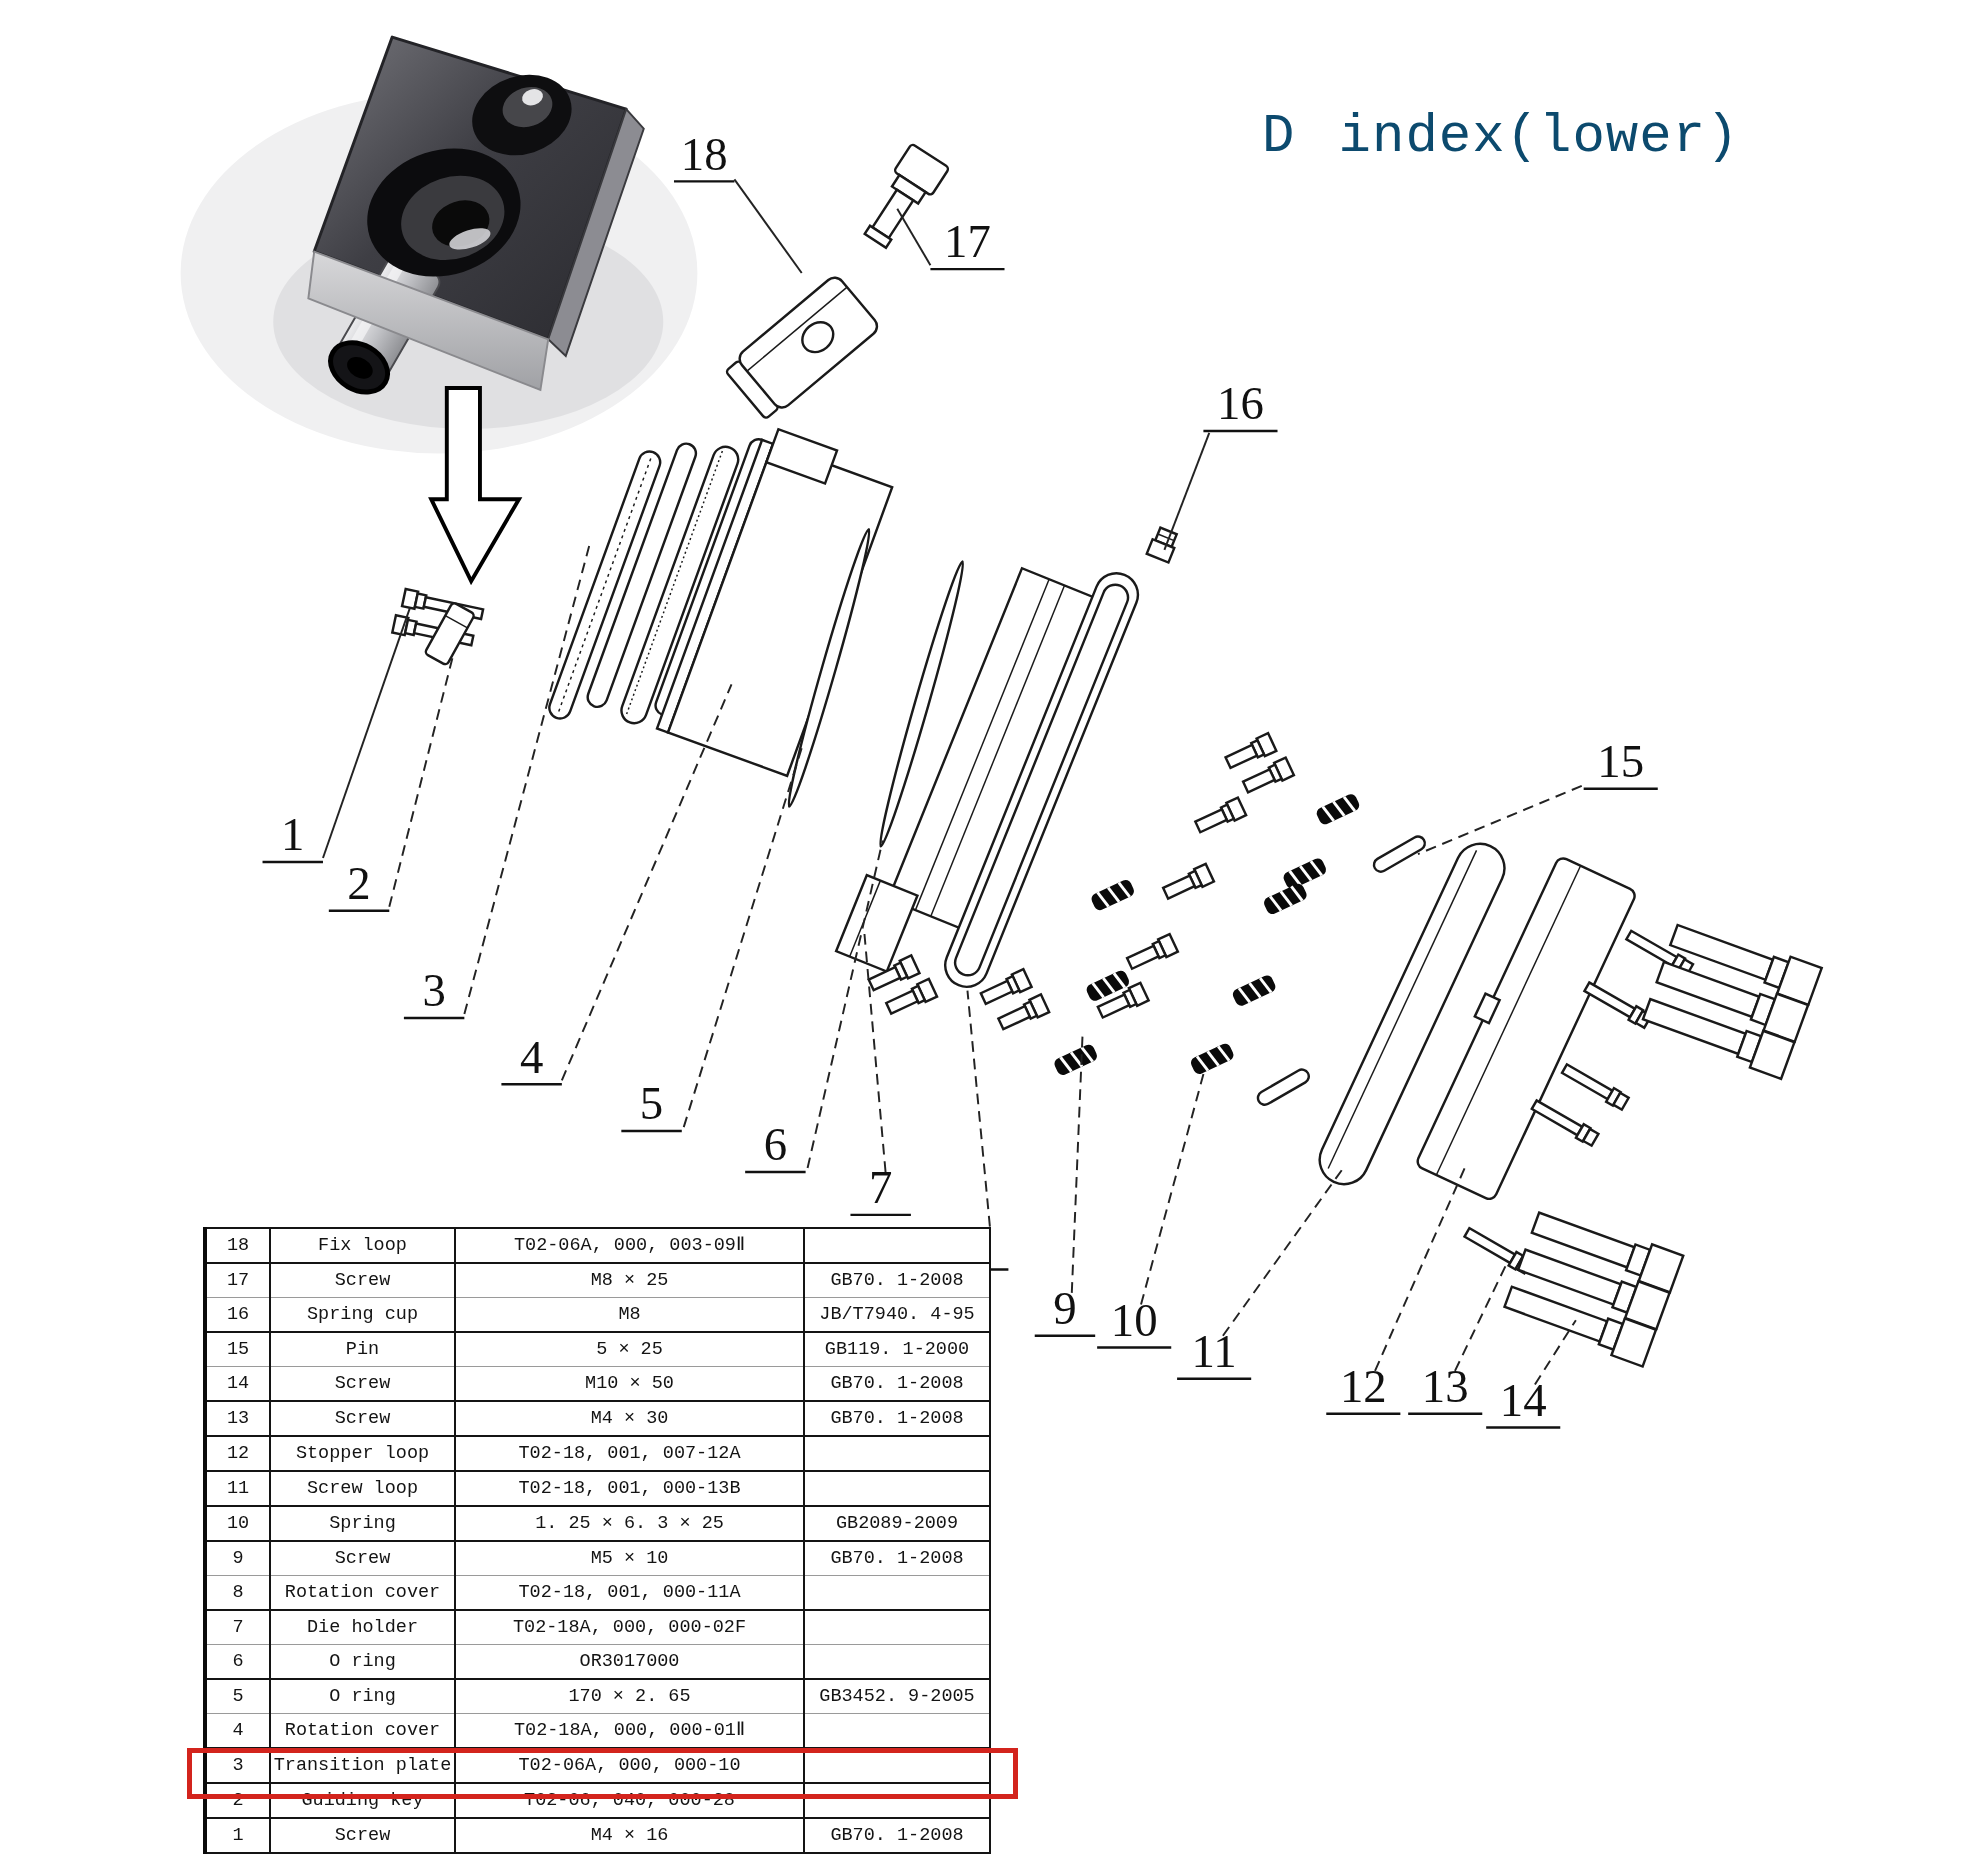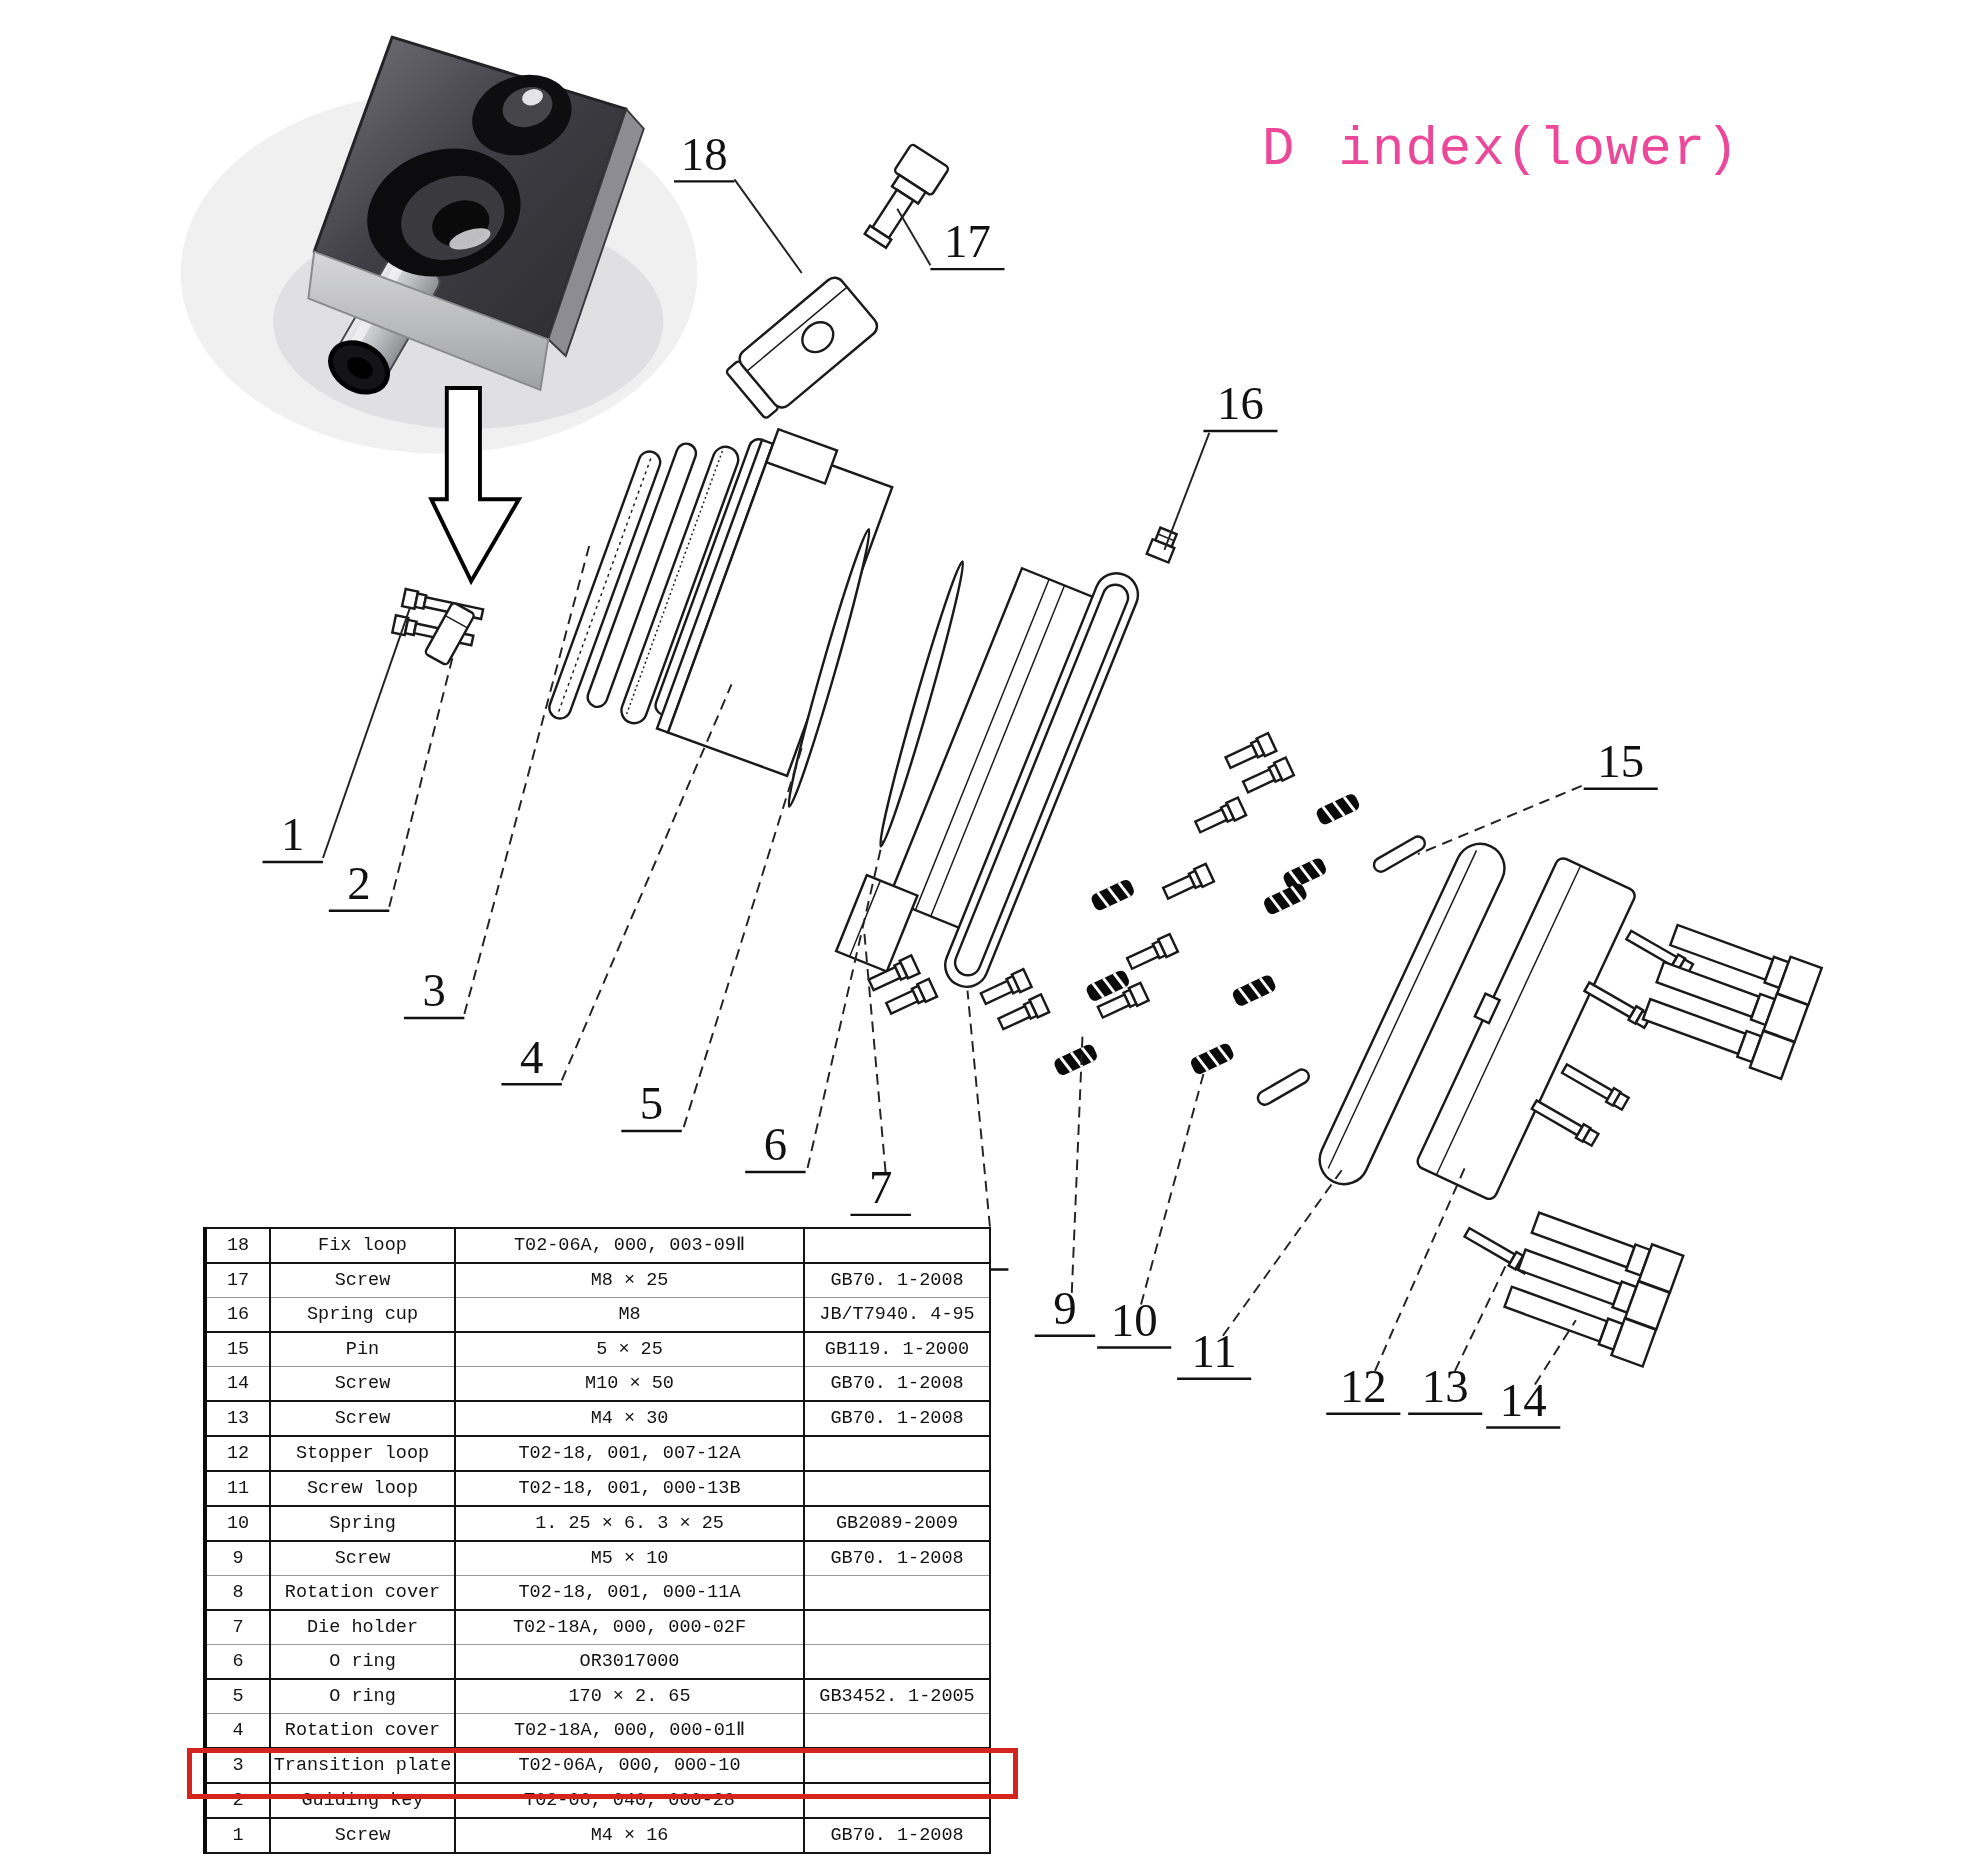--- a/index.html
+++ b/index.html
@@ -1,21 +1,21 @@
 <!DOCTYPE html>
 <html><head>
 <meta charset="utf-8">
 <style>
   html,body{margin:0;padding:0;background:#ffffff;}
   .stage{position:relative;width:1971px;height:1873px;background:#fff;overflow:hidden;
          font-family:"Liberation Serif", serif;}
   .overlay{position:absolute;left:0;top:0;}
   
-  .title{position:absolute;left:1262px;top:119px;font-family:"Liberation Mono", monospace;
-         font-size:54px;color:#ec4899;letter-spacing:1px;word-spacing:9.8px;font-weight:500;
+  .title{position:absolute;left:1262px;top:106px;font-family:"Liberation Mono", monospace;
+         font-size:54px;color:#0c4a6e;letter-spacing:1px;word-spacing:9.8px;font-weight:500;
          white-space:nowrap;}
   
   .ptable{position:absolute;left:203px;top:1227px;width:786px;border-collapse:collapse;
           table-layout:fixed;font-family:"Liberation Mono", monospace;font-size:18.5px;color:#141414;
           border:2px solid #141414;border-left:4.9px solid #0a0a0a;background:#fff;}
   .ptable td{border-left:2px solid #141414;text-align:center;height:33px;line-height:33px;
              padding:0;white-space:nowrap;overflow:hidden;}
   .ptable tr.thick td{border-bottom:2px solid #141414;}
   .ptable tr.thin  td{border-bottom:1px solid #9a9a9a;}
   .ptable tr:last-child td{border-bottom:none;}
@@ -498,21 +498,21 @@
         <tr class="thick">
           <td>6</td>
           <td>O ring</td>
           <td>OR3017000</td>
           <td></td>
         </tr>
         <tr class="thin">
           <td>5</td>
           <td>O ring</td>
           <td>170 × 2. 65</td>
-          <td>GB3452. 1-2005</td>
+          <td>GB3452. 9-2005</td>
         </tr>
         <tr class="thick">
           <td>4</td>
           <td>Rotation cover</td>
           <td>T02-18A, 000, 000-01Ⅱ</td>
           <td></td>
         </tr>
         <tr class="thick">
           <td>3</td>
           <td>Transition plate</td>

